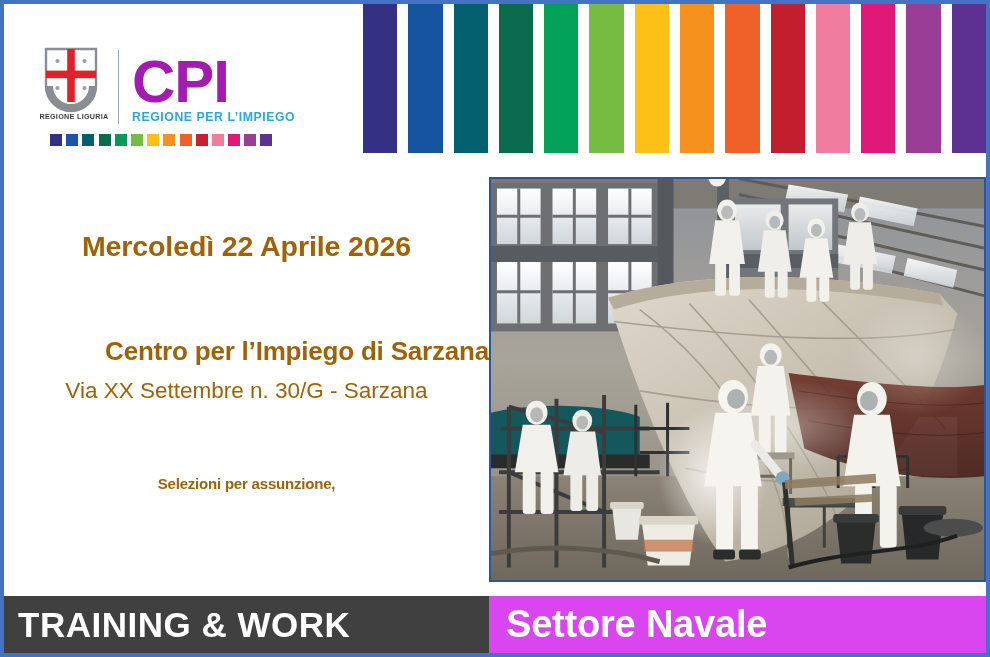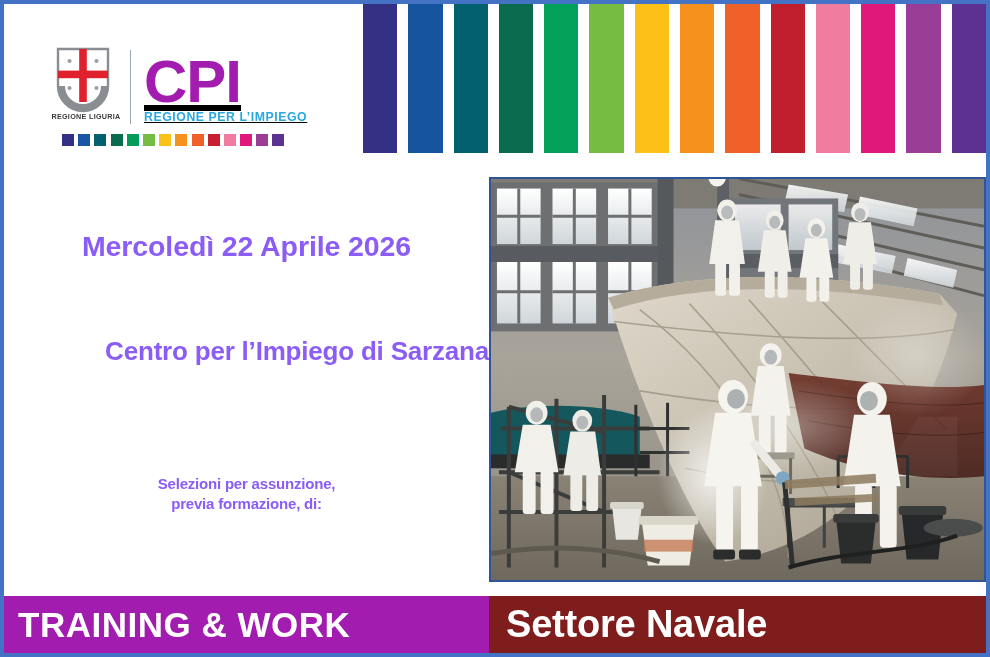--- a/index.html
+++ b/index.html
@@ -28,25 +28,24 @@
     position: absolute;
     left: 0;
     top: 0;
     width: 982px;
     height: 152px;
   }
 
   
   .logo-block {
     position: absolute;
-    left: 48px;
+    left: 36px;
     top: 42px;
     width: 250px;
     height: 105px;
-    text-decoration: underline;
   }
   .logo-row {
     display: flex;
     align-items: flex-end;
     height: 80px;
   }
 
   .shield-wrap {
     width: 62px;
     height: 80px;
@@ -309,27 +308,27 @@
         <i style="background: rgb(193, 31, 45);"></i>
         <i style="background: rgb(240, 124, 160);"></i>
         <i style="background: rgb(224, 24, 122);"></i>
         <i style="background: rgb(154, 61, 150);"></i>
         <i style="background: rgb(92, 49, 145);"></i>
       </div>
   </div>
 
   <div class="body-area">
 
-    <div class="text-col" style="color: #8b5cf6;">
+    <div class="text-col" style="color: #a16207;">
       <div class="date-line">Mercoledì 22 Aprile 2026</div>
       <div class="place-line">Centro per l’Impiego di Sarzana</div>
+      <div class="addr-line">Via XX Settembre n. 30/G - Sarzana</div>
 
       <div class="roles-block">
         <div>Selezioni per assunzione,</div>
-        <div>previa formazione, di:</div>
       </div>
     </div>
 
     <div class="photo" style="border-color: rgb(47, 85, 151);">
       <svg viewBox="0 0 497 405" preserveAspectRatio="xMidYMid slice" xmlns="http://www.w3.org/2000/svg" aria-hidden="true">
         <defs>
           <linearGradient id="hallBg" x1="0" y1="0" x2="0" y2="1">
             <stop offset="0%" stop-color="#8e9299"></stop>
             <stop offset="45%" stop-color="#a9a49a"></stop>
             <stop offset="100%" stop-color="#8b857b"></stop>
@@ -566,21 +565,21 @@
         </g>
 
         <path d="M470 360 C 420 378, 360 374, 300 392" stroke="#1f2020" stroke-width="4" fill="none"></path>
 
         <path d="M0 378 C 60 368, 120 372, 170 386" stroke="#5f5a50" stroke-width="5" fill="none"></path>
       </svg>
     </div>
   </div>
 
   <div class="banner">
-    <div class="banner-left" style="background: #a21caf;">
+    <div class="banner-left" style="background: #404040;">
       <span>TRAINING &amp; WORK</span>
     </div>
-    <div class="banner-right" style="background: #7f1d1d;">
+    <div class="banner-right" style="background: #d946ef;">
       <span>Settore Navale</span>
     </div>
   </div>
 
 </div>
 
 </body></html>

